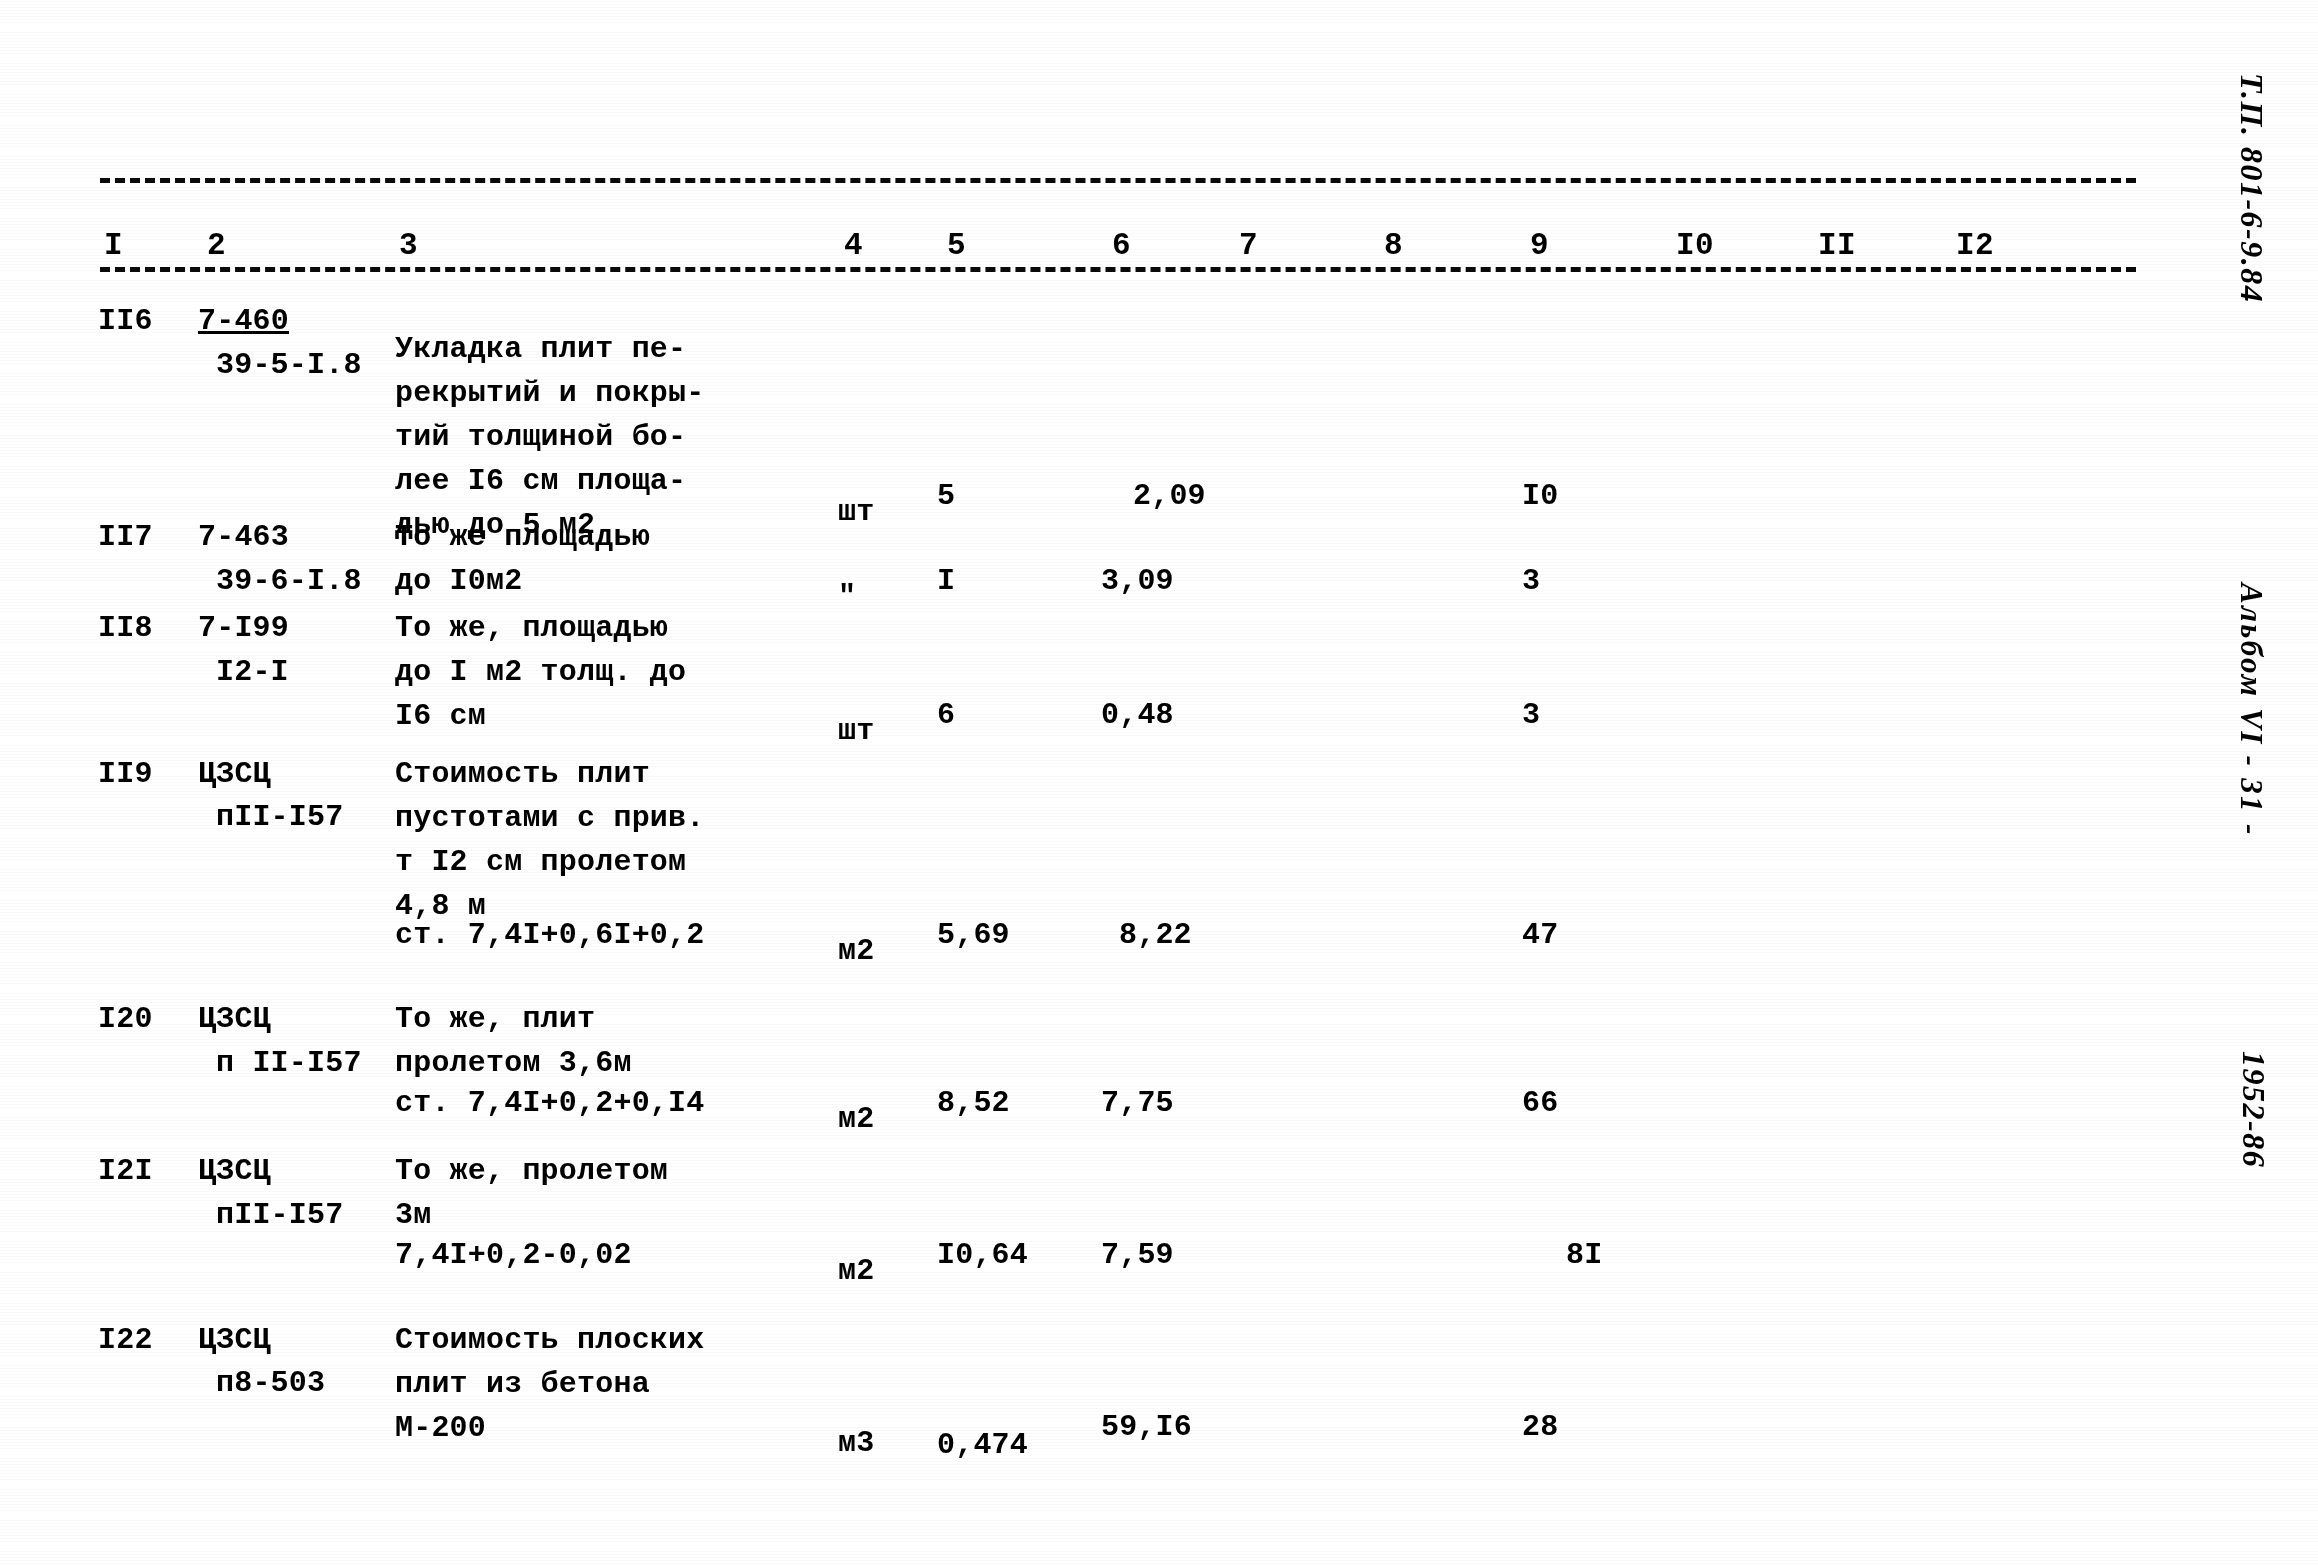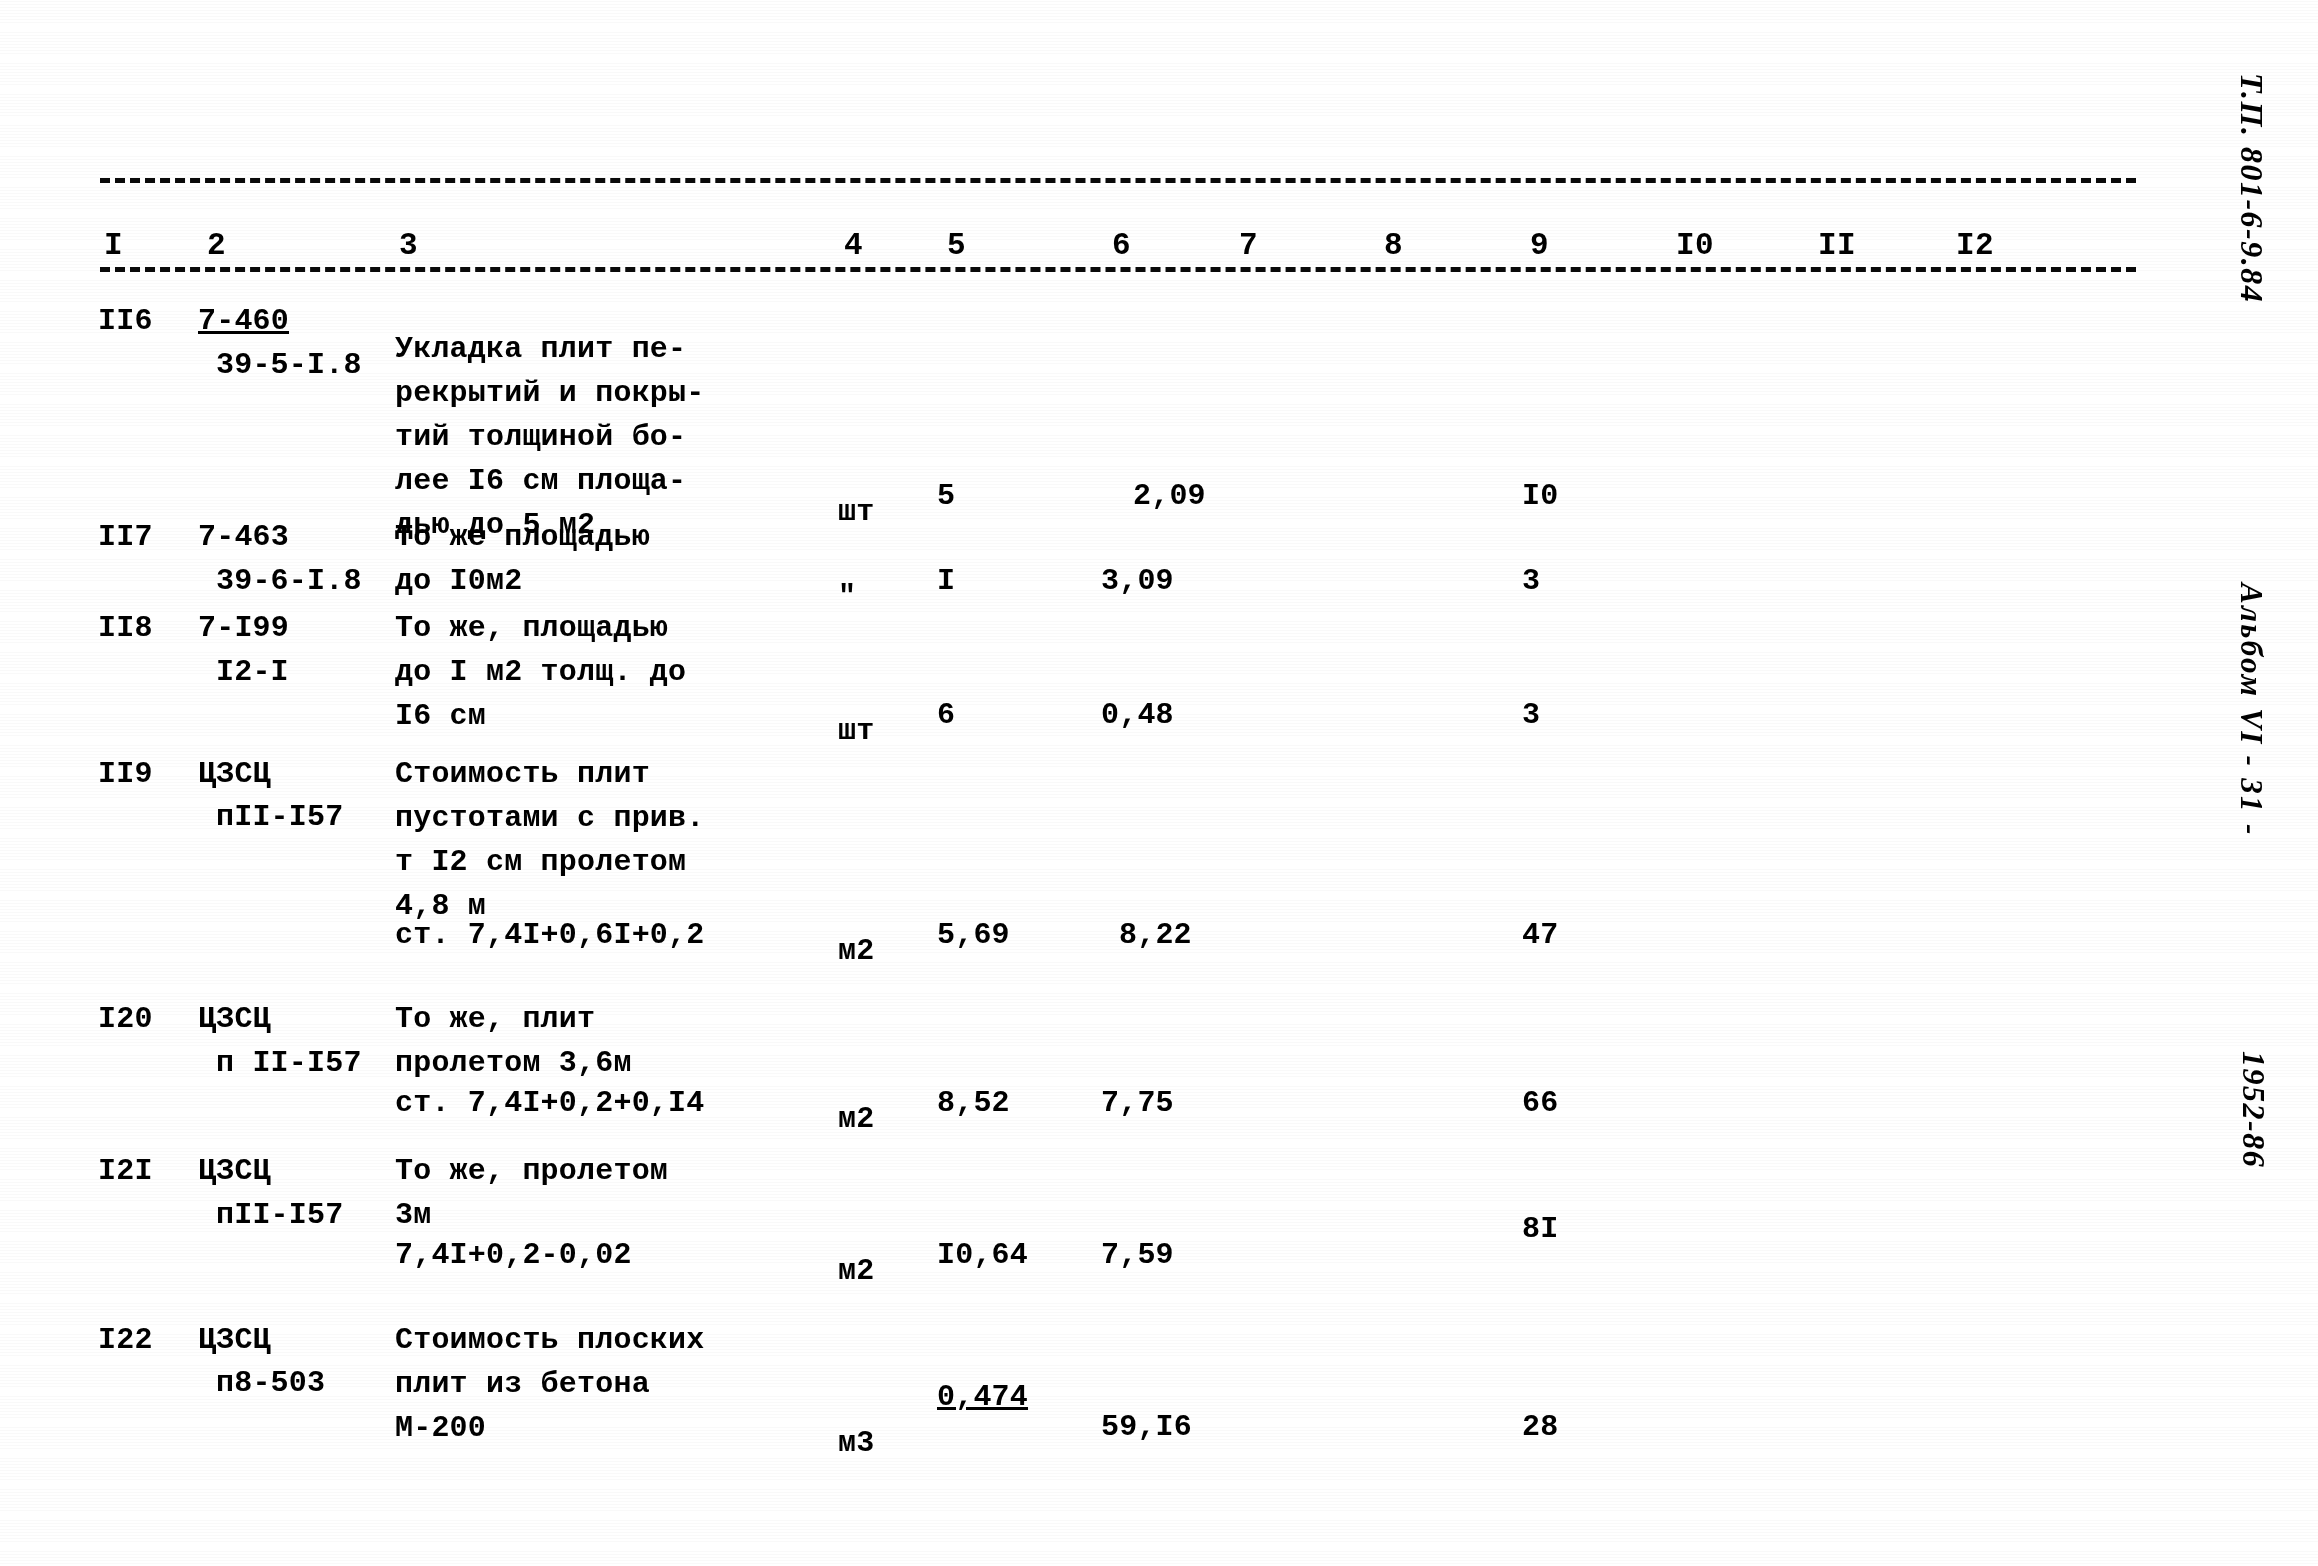--- a/index.html
+++ b/index.html
@@ -220,31 +220,31 @@
       <div class="row" style="top: 0px;">
         <div class="cell c1" style="top: 1149px;">I2I</div>
         <div class="cell c2" style="top: 1149px;">ЦЗСЦ</div>
         <div class="cell c2 indent" style="top: 1193px;">пII-I57</div>
         <div class="cell c3 multiline" style="top: 1149px;">То же, пролетом
 3м</div>
         <div class="cell c3" style="top: 1233px;">7,4I+0,2-0,02</div>
         <div class="cell c4" style="top: 1233px;">м2</div>
         <div class="cell c5" style="top: 1233px;">I0,64</div>
         <div class="cell c6" style="top: 1233px;">7,59</div>
-        <div class="cell c9" style="top: 1207px;">8I</div>
+        <div class="cell c9" style="top: 1233px; margin-left: 44px;">8I</div>
       </div>
       <div class="row" style="top: 0px;">
         <div class="cell c1" style="top: 1318px;">I22</div>
         <div class="cell c2" style="top: 1318px;">ЦЗСЦ</div>
         <div class="cell c2 indent" style="top: 1361px;">п8-503</div>
         <div class="cell c3 multiline" style="top: 1318px;">Стоимость плоских
 плит из бетона
 М-200</div>
         <div class="cell c4" style="top: 1405px;">м3</div>
-        <div class="cell c5" style="top: 1375px; text-decoration: underline;">0,474</div>
+        <div class="cell c5" style="top: 1423px;">0,474</div>
         <div class="cell c6" style="top: 1405px;">59,I6</div>
         <div class="cell c9" style="top: 1405px;">28</div>
       </div>
     </div>
 
   <div class="margin-text" id="margin-code">Т.П. 801-6-9.84</div>
 
   <div class="margin-text" id="margin-album">Альбом VI  -  31  -</div>
 
   <div class="margin-text" id="margin-number">1952-86</div>

